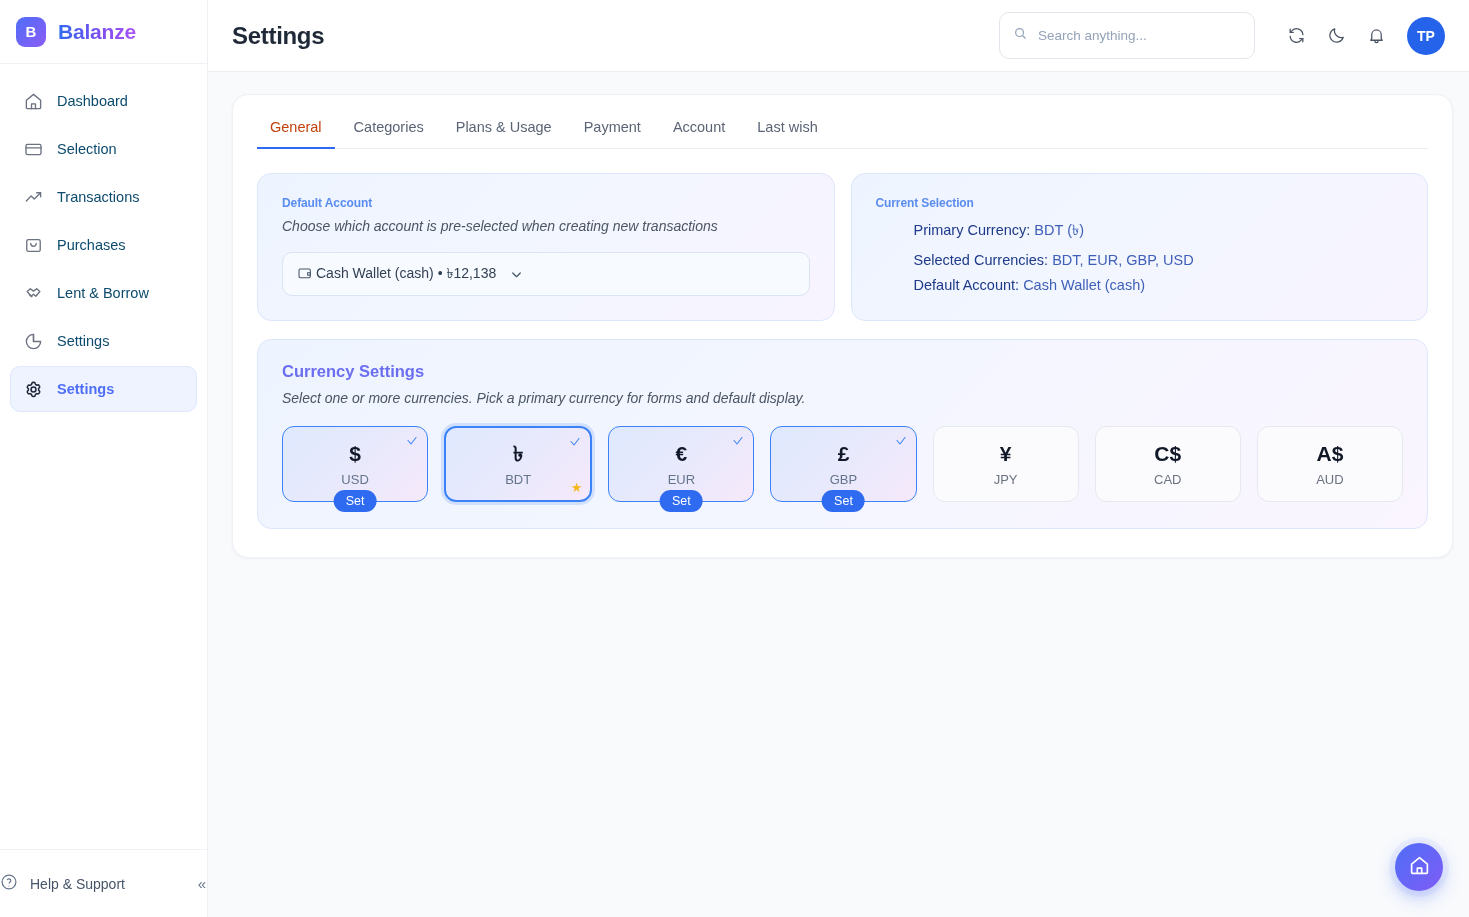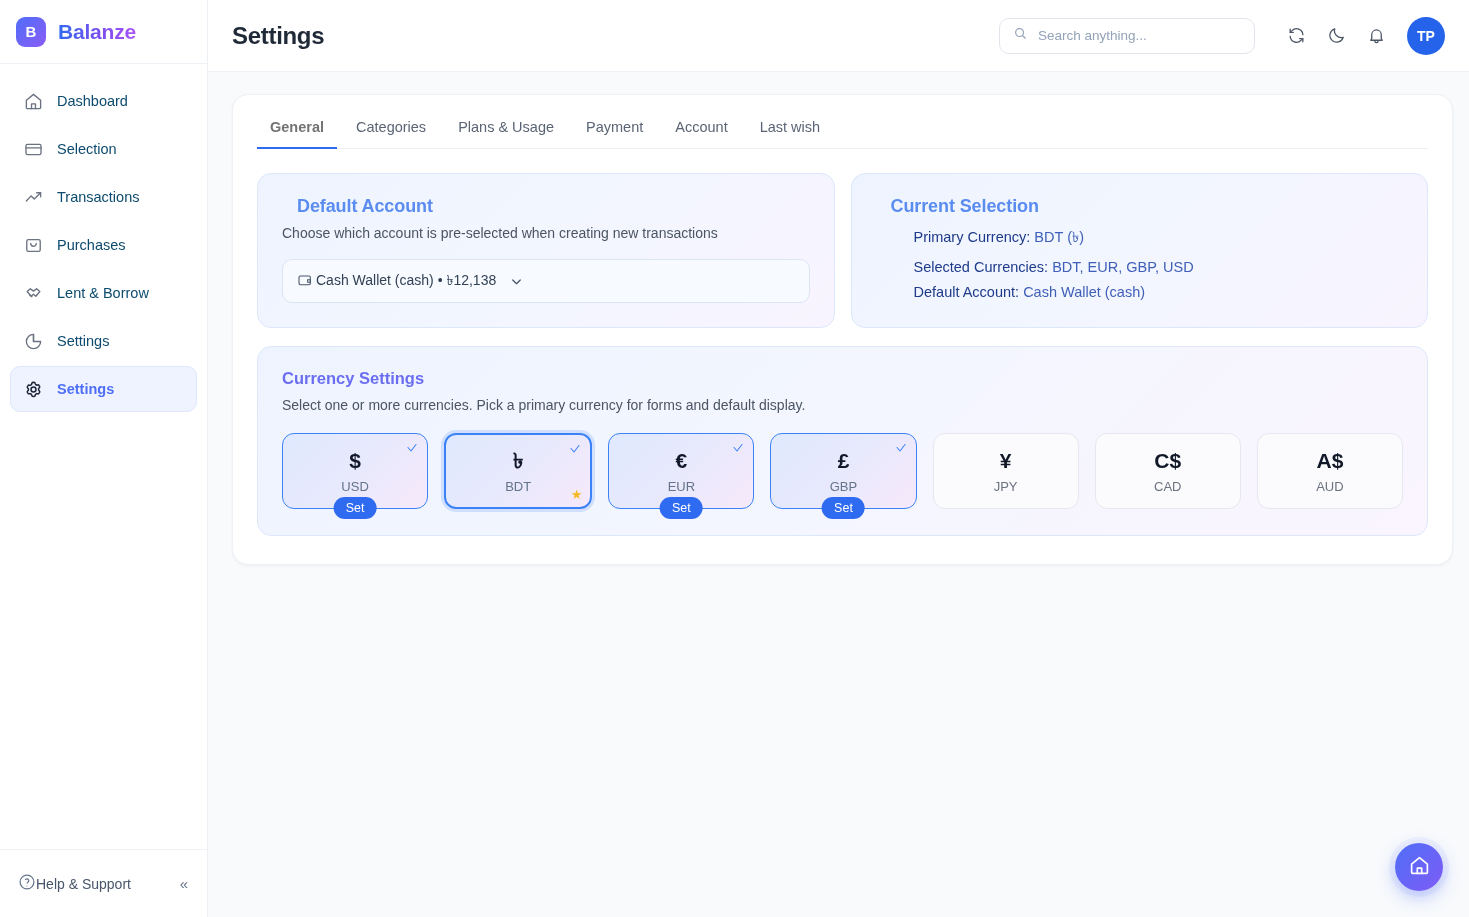--- a/index.html
+++ b/index.html
@@ -46,36 +46,36 @@
   }
   .nav-item .ico { width:20px; height:20px; display:flex; align-items:center; justify-content:center; flex:0 0 20px; }
   .nav-item .ico svg { width:19px; height:19px; stroke:#6b7280; stroke-width:1.7; fill:none;
     stroke-linecap:round; stroke-linejoin:round; }
   .nav-item.active {
     background:#eef3ff; border-color:#dde7fd; color:#4f6ef7; font-weight:600;
   }
   .nav-item.active .ico svg { stroke:#1e2536; stroke-width:1.9; }
   .sidebar-footer {
     position:absolute; bottom:0; left:0; right:0;
-    height: 68px; display:flex; align-items:center; gap:0;
-    padding: 0 18px; border-top:1px solid #f0f2f6;
+    height: 68px; display:flex; align-items:center; gap:12px;
+    padding: 0 0; border-top:1px solid #f0f2f6;
   }
   .sidebar-footer .help-ico svg { width:18px; height:18px; stroke:#64748b; fill:none; stroke-width:1.6; }
   .help-label { font-size:14px; color:#475569; flex:1; }
   .collapse-btn { color:#64748b; font-size:15px; cursor:pointer; padding:4px 2px; letter-spacing:-1px; }
 
   
   .main { flex:1; display:flex; flex-direction:column; min-width:0; background:#f8fafc; }
   .topbar {
     height:72px; background:#fff; border-bottom:1px solid #eceff3;
     display:flex; align-items:center; padding: 0 24px 0 24px; gap: 16px;
   }
   .page-title { font-size:24px; font-weight:700; color:#1f2937; letter-spacing:-0.3px; flex:1; }
   .search-box {
-    width:256px; height:36px; border:1px solid #e2e6ec; border-radius:10px;
+    width:256px; height:47px; border:1px solid #e2e6ec; border-radius:10px;
     display:flex; align-items:center; gap:10px; padding:0 13px; background:#fff;
   }
   .search-box svg { width:15px; height:15px; stroke:#94a3b8; fill:none; stroke-width:1.9; }
   .search-box input {
     border:none; outline:none; font-size:13.5px; color:#334155;
     font-family:"Liberation Sans",sans-serif; width:100%; background:transparent;
   }
   .search-box input::placeholder { color:#94a3b8; }
   .topbar-icons { display:flex; align-items:center; gap:14px; margin-left:12px; }
   .ibtn { width:26px; height:26px; display:flex; align-items:center; justify-content:center; cursor:pointer; }
@@ -92,30 +92,30 @@
     box-shadow:0 1px 3px rgba(16,24,40,.05);
     padding: 0 24px 28px 24px;
   }
 
   
   .tabs { display:flex; gap:6px; border-bottom:1px solid #eceff3; padding-top:10px; }
   .tab {
     padding: 14px 13px 12px 13px; font-size:14.5px; color:#5b6475; cursor:pointer;
     border-bottom:2.5px solid transparent; margin-bottom:-1px; white-space:nowrap;
   }
-  .tab.active { color:#737373; font-weight:700; border-bottom-color:#2f6bf0; }
+  .tab.active { color:#c2410c; font-weight:400; border-bottom-color:#2f6bf0; }
 
   .row-2 { display:flex; gap:16px; margin-top:24px; }
   .card-soft {
     flex:1; border-radius:14px; border:1px solid #dde7fb;
     background: linear-gradient(135deg,#eef4ff 0%,#f2f6ff 45%,#f8f4ff 100%);
     padding:22px 24px 24px 24px;
   }
-  .card-title { font-size:18px; font-weight:600; color:#5b8cf0; margin-bottom:8px; letter-spacing:-0.1px;margin-left:15px; }
-  .card-sub { font-size:14px; color:#4b5563; }
+  .card-title { font-size:12px; font-weight:600; color:#5b8cf0; margin-bottom:8px; letter-spacing:-0.1px; }
+  .card-sub { font-size:14px; color:#4b5563;font-style:italic; }
 
   .select-box {
     margin-top:18px; height:44px; border:1px solid #dbe4f3; border-radius:10px;
     background:#f7faff; display:flex; align-items:center; gap:3px; padding:0 14px;
     font-size:14px; color:#334155; cursor:pointer;
   }
   .select-box .wico svg { width:16px; height:16px; stroke:#475569; fill:none; stroke-width:1.6; }
   .chev svg { width:15px; height:15px; stroke:#475569; fill:none; stroke-width:2; }
   .chev { margin-left:10px; display:flex; }
 

